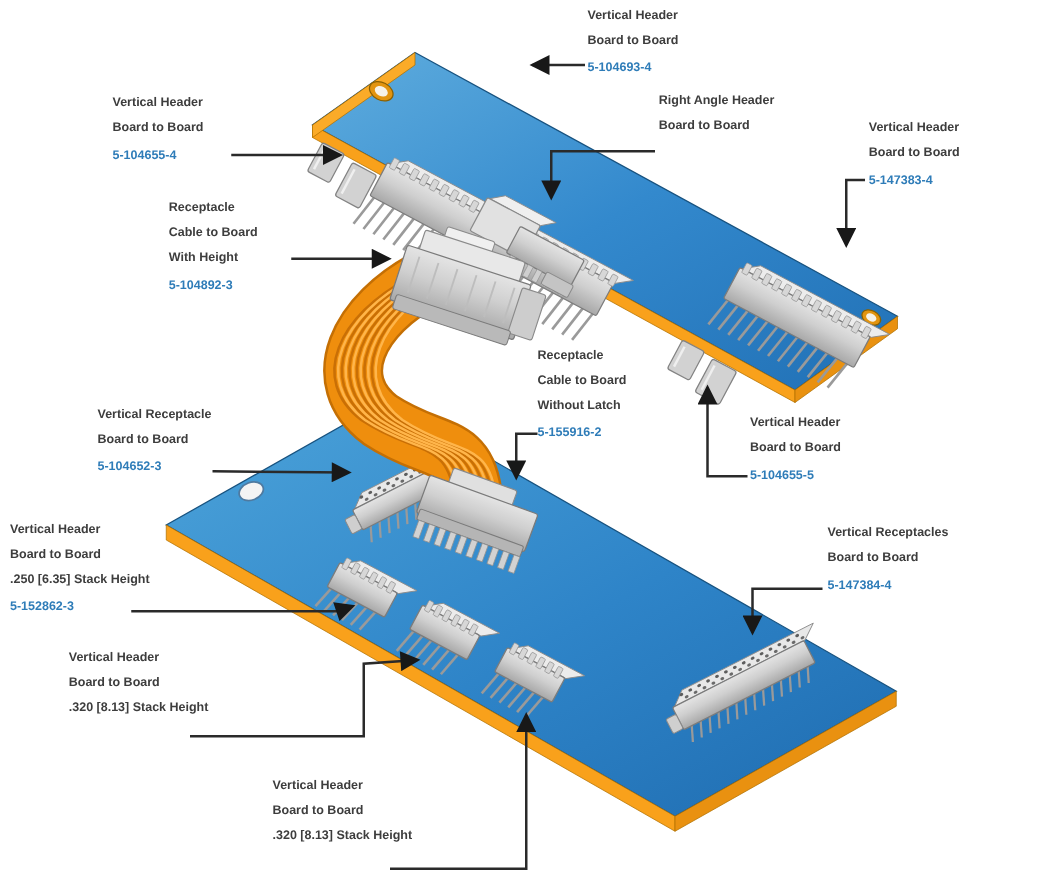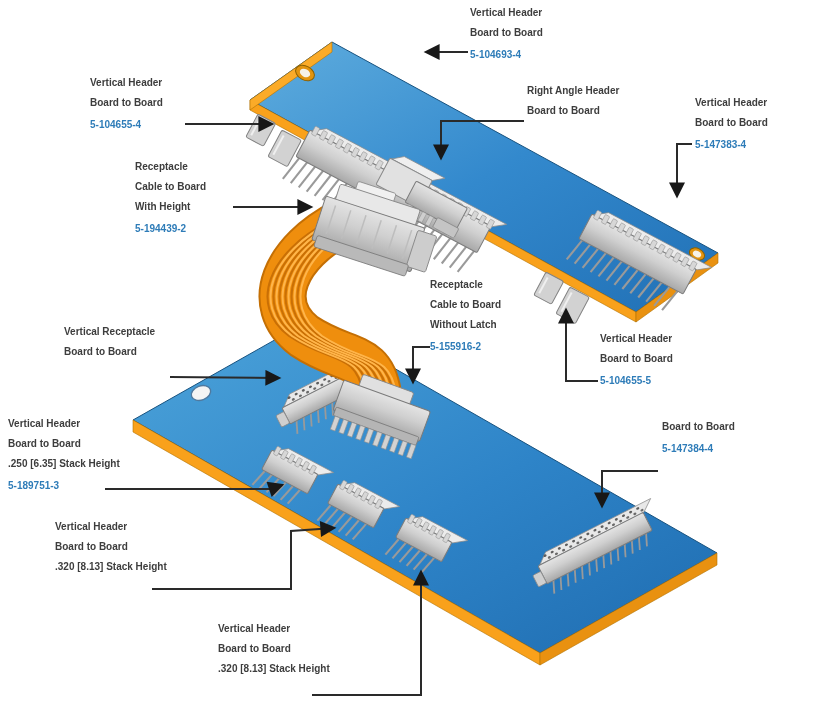--- a/index.html
+++ b/index.html
@@ -377,72 +377,74 @@
     <div>Board to Board</div>
     <div class="part">5-104693-4</div>
   </div>
 
   <div class="label" style="left:90px;top:73px">
     <div>Vertical Header</div>
     <div>Board to Board</div>
     <div class="part">5-104655-4</div>
   </div>
 
-  <div class="label" style="left:527px;top:81px">
+  <div class="label" style="left:527px;top:71px">
     <div>Right Angle Header</div>
     <div>Board to Board</div>
   </div>
 
   <div class="label" style="left:695px;top:93px">
     <div>Vertical Header</div>
     <div>Board to Board</div>
     <div class="part">5-147383-4</div>
   </div>
 
   <div class="label" style="left:135px;top:157px">
     <div>Receptacle</div>
     <div>Cable to Board</div>
     <div>With Height</div>
-    <div class="part">5-194439-2</div>
+    <div class="part">5-104892-3</div>
   </div>
 
   <div class="label" style="left:430px;top:275px">
     <div>Receptacle</div>
     <div>Cable to Board</div>
     <div>Without Latch</div>
     <div class="part">5-155916-2</div>
   </div>
 
   <div class="label" style="left:600px;top:329px">
     <div>Vertical Header</div>
     <div>Board to Board</div>
     <div class="part">5-104655-5</div>
   </div>
 
-  <div class="label" style="left:64px;top:322px">
+  <div class="label" style="left:78px;top:322px">
     <div>Vertical Receptacle</div>
     <div>Board to Board</div>
+    <div class="part">5-104652-3</div>
   </div>
 
   <div class="label" style="left:8px;top:414px">
     <div>Vertical Header</div>
     <div>Board to Board</div>
     <div>.250 [6.35] Stack Height</div>
-    <div class="part">5-189751-3</div>
+    <div class="part">5-152862-3</div>
   </div>
 
   <div class="label" style="left:55px;top:517px">
     <div>Vertical Header</div>
     <div>Board to Board</div>
     <div>.320 [8.13] Stack Height</div>
   </div>
 
   <div class="label" style="left:218px;top:619px">
     <div>Vertical Header</div>
     <div>Board to Board</div>
     <div>.320 [8.13] Stack Height</div>
   </div>
 
   <div class="label" style="left:662px;top:417px">
+    <div>Vertical Receptacles</div>
     <div>Board to Board</div>
     <div class="part">5-147384-4</div>
   </div>
 </div>
 
 </body></html>

